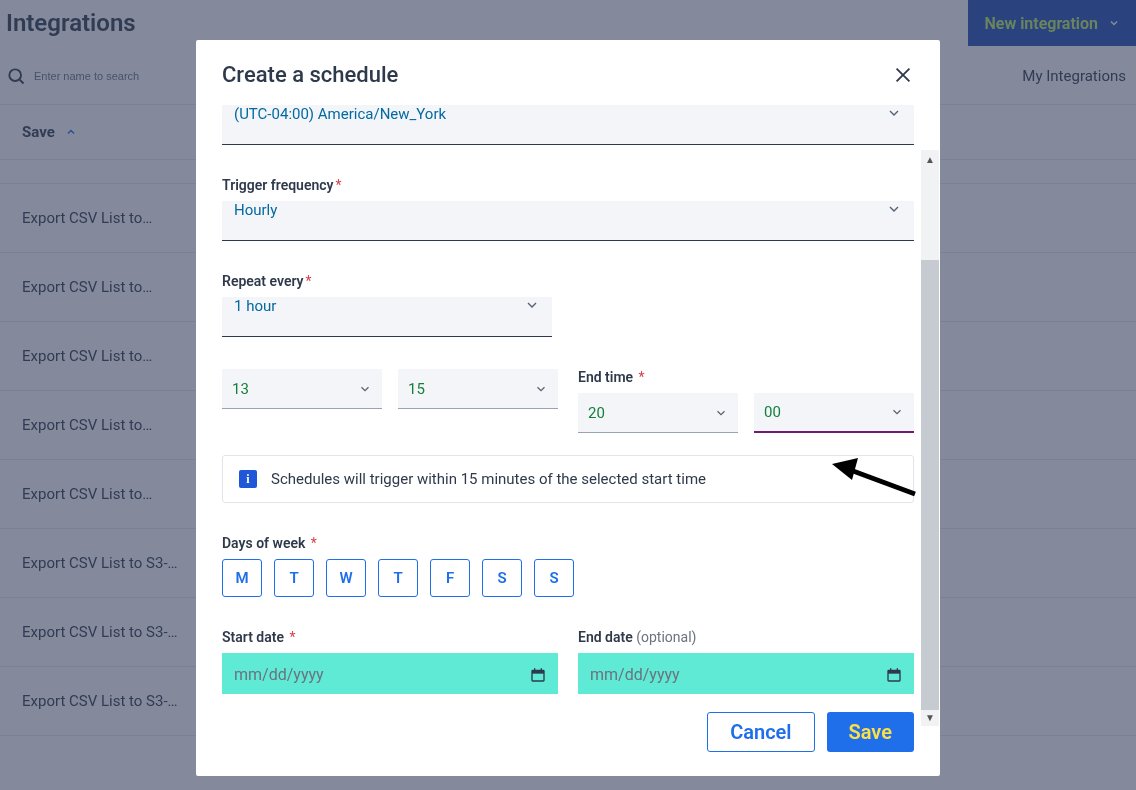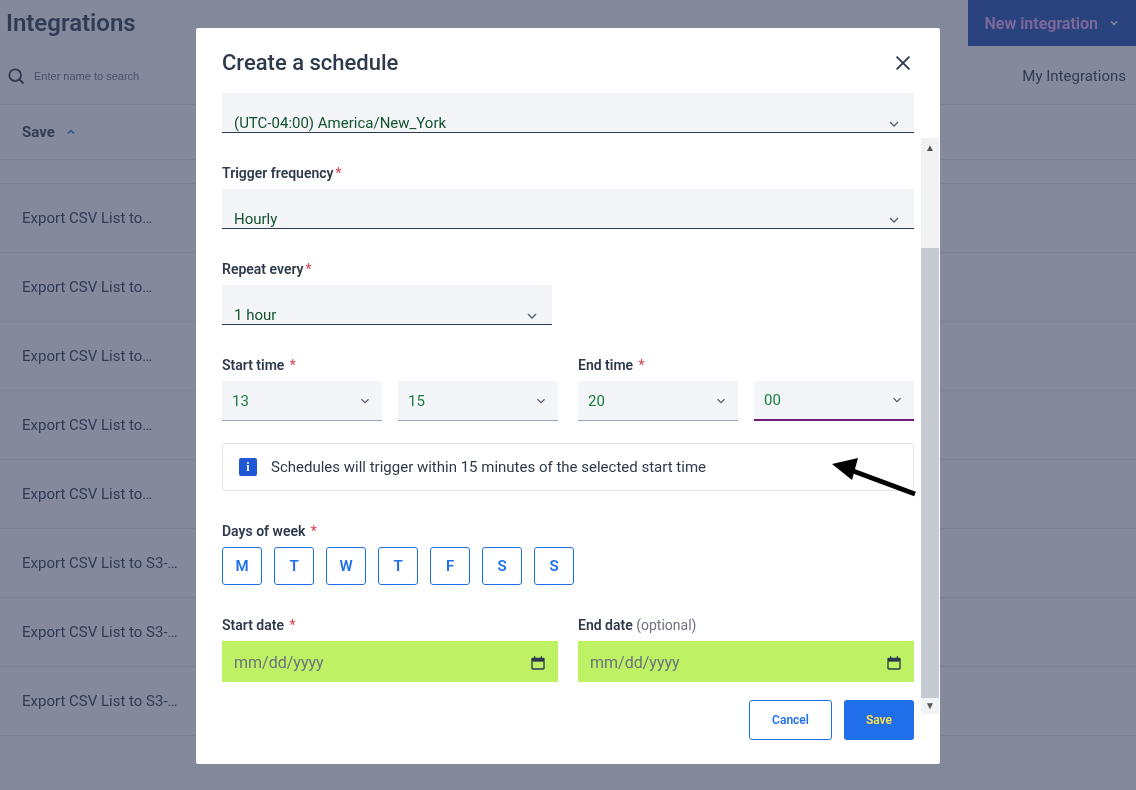--- a/index.html
+++ b/index.html
@@ -1,58 +1,58 @@
 <!DOCTYPE html>
 <html><head>
 <meta charset="utf-8">
 <style>
   * { box-sizing: border-box; margin: 0; padding: 0; }
   html, body { width: 1136px; height: 790px; font-family: -apple-system, BlinkMacSystemFont, "Segoe UI", Roboto, Arial, sans-serif; background: #fff; color: #2e3a4b; overflow: hidden; position: relative; }
   .page { width: 1136px; height: 790px; position: relative; }
   .header-row { display: flex; justify-content: space-between; align-items: center; height: 46px; padding-left: 6px; }
   .page-title { font-size: 24px; font-weight: 600; color: #2e3a4b; }
-  .new-int-btn { background: #1f4fb5; color: #f0abfc; height: 46px; display: flex; align-items: center; gap: 10px; padding: 0 16px; font-size: 16px; font-weight: 600; cursor: pointer; }
+  .new-int-btn { background: #1f4fb5; color: #bef264; height: 46px; display: flex; align-items: center; gap: 10px; padding: 0 16px; font-size: 16px; font-weight: 600; cursor: pointer; }
   .search-row { display: flex; align-items: center; gap: 6px; padding: 20px 6px 18px 6px; }
   .search-wrap { display: flex; align-items: center; gap: 8px; }
   .search-input { border: none; outline: none; font-size: 11px; color: #2e3a4b; width: 190px; }
   .search-input::placeholder { color: #6b7280; }
   .clear-x { color: #2e3a4b; font-size: 16px; cursor: pointer; padding-left: 30px; }
   .right-tab { margin-left: auto; color: #2e3a4b; font-size: 15px; padding-right: 4px; }
   .table-head { border-top: 1px solid #e5e8ec; border-bottom: 1px solid #e5e8ec; display: flex; align-items: center; padding: 18px 22px; }
   .col-name { font-weight: 700; font-size: 15px; display: flex; align-items: center; gap: 10px; color: #2e3a4b; }
   .sort-up { color: #1f6feb; font-size: 12px; }
   .table-row { border-bottom: 1px solid #e5e8ec; padding: 25px 22px; font-size: 15px; color: #2e3a4b; }
   .table-row.thin { padding: 10px 22px; height: 24px; }
-  .overlay { position: absolute; inset: 0; background: rgba(50, 60, 90, 0.6); display: flex; justify-content: center; align-items: flex-start; padding-top: 28px; }
+  .overlay { position: absolute; inset: 0; background: rgba(50, 60, 90, 0.6); display: flex; justify-content: center; align-items: flex-start; padding-top: 40px; }
   .modal { background: #fff; width: 744px; height: 736px; border-radius: 2px; display: flex; flex-direction: column; position: relative; }
   .modal-head { display: flex; justify-content: space-between; align-items: center; padding: 22px 26px 12px 26px; }
   .modal-title { font-size: 22px; font-weight: 500; color: #2e3a4b; }
   .close-x { cursor: pointer; color: #2e3a4b; }
   .modal-scroll { flex: 1; overflow-y: auto; padding: 0 26px 12px 26px; position: relative; }
   .form-group { margin-top: 32px; }
   .form-label { font-size: 14px; font-weight: 600; color: #2e3a4b; margin-bottom: 8px; display: block; }
   .req { color: #d93f4c; font-weight: 400; margin-left: 2px; }
   .optional { color: #6b7280; font-weight: 400; }
-  .select-field { width: 100%; background: #f3f5f8; border: none; border-bottom: 1px solid #2e3a4b; height: 40px; display: flex; align-items: flex-end; justify-content: space-between; padding: 0 12px; font-size: 15px; color: #14532d; cursor: pointer; }
+  .select-field { width: 100%; background: #f3f5f8; border: none; border-bottom: 1px solid #2e3a4b; height: 40px; display: flex; align-items: flex-start; justify-content: space-between; padding: 0 12px; font-size: 15px; color: #0369a1; cursor: pointer; }
   .select-field.narrow { width: 330px; }
   .select-small { background: #f3f5f8; border: none; border-bottom: 1px solid #9aa3b2; height: 40px; display: flex; align-items: center; justify-content: space-between; padding: 0 10px; font-size: 15px; color: #15803d; cursor: pointer; flex: 1; min-width: 0; }
   .select-small.active { border-bottom: 2px solid #701a75; }
   .chev { color: #556070; }
   .time-row { display: flex; gap: 20px; }
   .time-col { flex: 1; display: flex; flex-direction: column; }
   .time-pair { display: flex; gap: 16px; }
   .info-box { border: 1px solid #e1e5eb; border-radius: 3px; padding: 14px 16px; margin-top: 22px; display: flex; align-items: center; gap: 14px; font-size: 15px; color: #2e3a4b; }
   .info-icon { width: 18px; height: 18px; background: #1f57d6; border-radius: 2px; color: #fff; display: inline-flex; align-items: center; justify-content: center; font-size: 12px; font-weight: 700; font-family: serif; }
   .days-row { display: flex; gap: 12px; }
   .day-chip { width: 40px; height: 38px; border: 1.5px solid #1f6feb; color: #1f6feb; display: flex; align-items: center; justify-content: center; font-size: 15px; font-weight: 600; border-radius: 3px; cursor: pointer; }
   .date-row { display: flex; gap: 20px; }
   .date-col { flex: 1; }
-  .date-field { width: 100%; background: #bef264; border: none; border-bottom: 1px solid #9aa3b2; height: 44px; display: flex; align-items: center; justify-content: space-between; padding: 0 12px; font-size: 16px; color: #6b7280; cursor: pointer; }
+  .date-field { width: 100%; background: #5eead4; border: none; border-bottom: 1px solid #9aa3b2; height: 44px; display: flex; align-items: center; justify-content: space-between; padding: 0 12px; font-size: 16px; color: #6b7280; cursor: pointer; }
   .modal-foot { display: flex; justify-content: flex-end; gap: 12px; padding: 18px 26px 24px; }
-  .btn { height: 40px; padding: 0 22px; font-size: 12px; font-weight: 600; border-radius: 3px; cursor: pointer; display: inline-flex; align-items: center; }
+  .btn { height: 40px; padding: 0 22px; font-size: 20px; font-weight: 600; border-radius: 3px; cursor: pointer; display: inline-flex; align-items: center; }
   .btn-cancel { border: 1.5px solid #1f6feb; color: #1f6feb; background: #fff; }
   .btn-save { background: #1f6feb; color: #fde047; border: none; }
   .scroll-gutter { position: absolute; top: 110px; right: 1px; width: 18px; height: 576px; background: #f1f2f4; }
   .scroll-thumb { position: absolute; top: 110px; left: 0; width: 18px; height: 450px; background: #c6cad1; border-radius: 0; }
   .scroll-arrow { position: absolute; left: 0; width: 18px; height: 18px; display:flex; align-items:center; justify-content:center; color:#555; font-size:10px; }
   .scroll-arrow.up { top: 0; }
   .scroll-arrow.down { bottom: 0; }
   .arrow-anno { position: absolute; top: 454px; left: 830px; pointer-events: none; }
   svg { display: block; }
 </style>
@@ -160,23 +160,20 @@
             <span class="chev">
               <svg width="16" height="16" viewBox="0 0 24 24" fill="none" stroke="#556070" stroke-width="2">
                   <polyline points="6 9 12 15 18 9"></polyline>
                 </svg>
             </span>
           </div>
         </div>
 
         <div class="form-group time-row">
           <div class="time-col">
-            <label class="form-label">
-              <span>Start time</span><span class="req"> *</span>
-            </label>
             <div class="time-pair">
               <div class="select-small">
                 <span>13</span>
                 <span class="chev">
                   <svg width="14" height="14" viewBox="0 0 24 24" fill="none" stroke="#556070" stroke-width="2">
                       <polyline points="6 9 12 15 18 9"></polyline>
                     </svg>
                 </span>
               </div>
               <div class="select-small">

